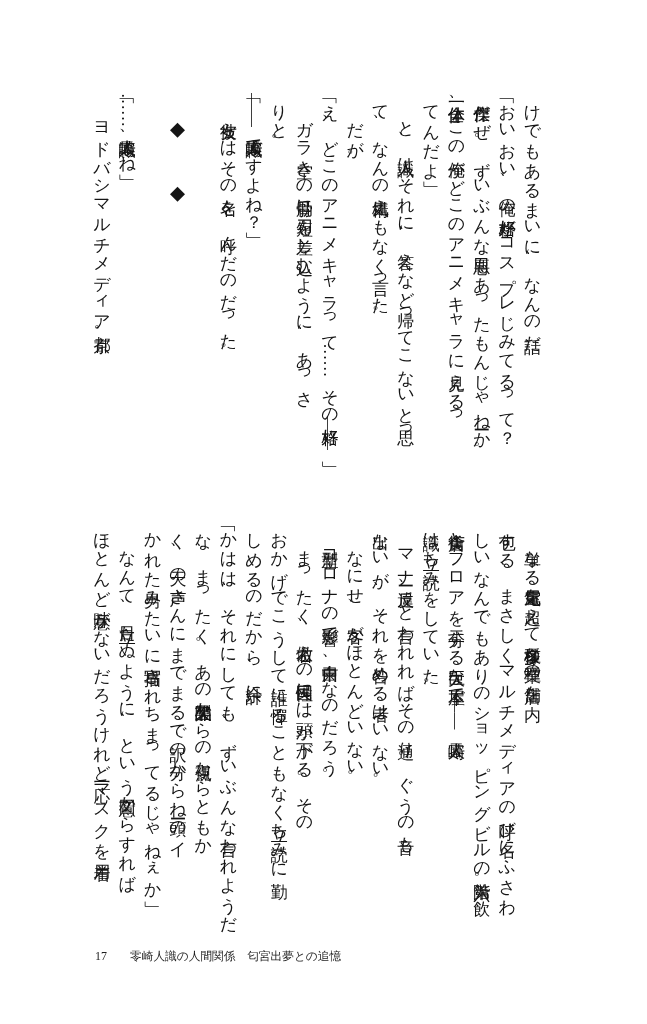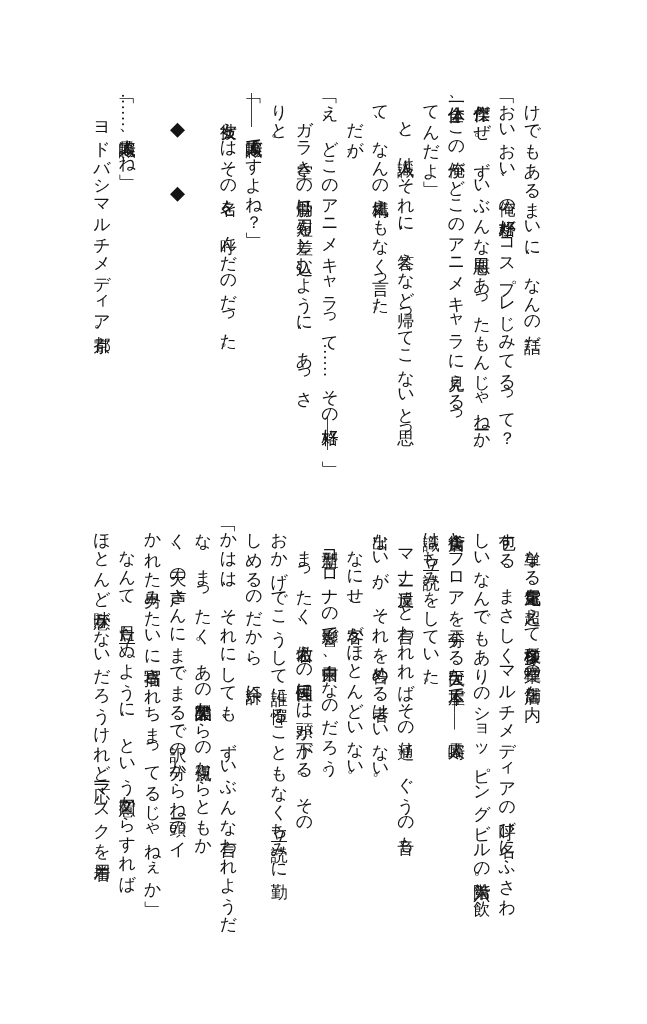--- a/index.html
+++ b/index.html
@@ -70,14 +70,17 @@
     <div class="col">おかげでこうして誰に憚ることもなく立ち読みに勤</div>
     <div class="col">しめるのだから、余計に。</div>
     <div class="col">「かはは、それにしても、ずいぶんな言われようだ</div>
     <div class="col">な、まったく。あの欠陥製品からの視点ならともか</div>
     <div class="col">く、天の声さんにまでまるで訳の分からねー頭のイ</div>
     <div class="col">かれた男みたいに描写されちまってるじゃねぇか」</div>
     <div class="col">　なんて、目立たぬように、という意図からすれば</div>
     <div class="col">ほとんど意味がないだろうけれど一応マスクを着用</div>
   </div>
 
+  <div class="footer">
+    <span class="page-number">17</span><span class="running-title">零崎人識の人間関係　匂宮出夢との追憶</span>
+  </div>
 
 </div>
 
 </body></html>

